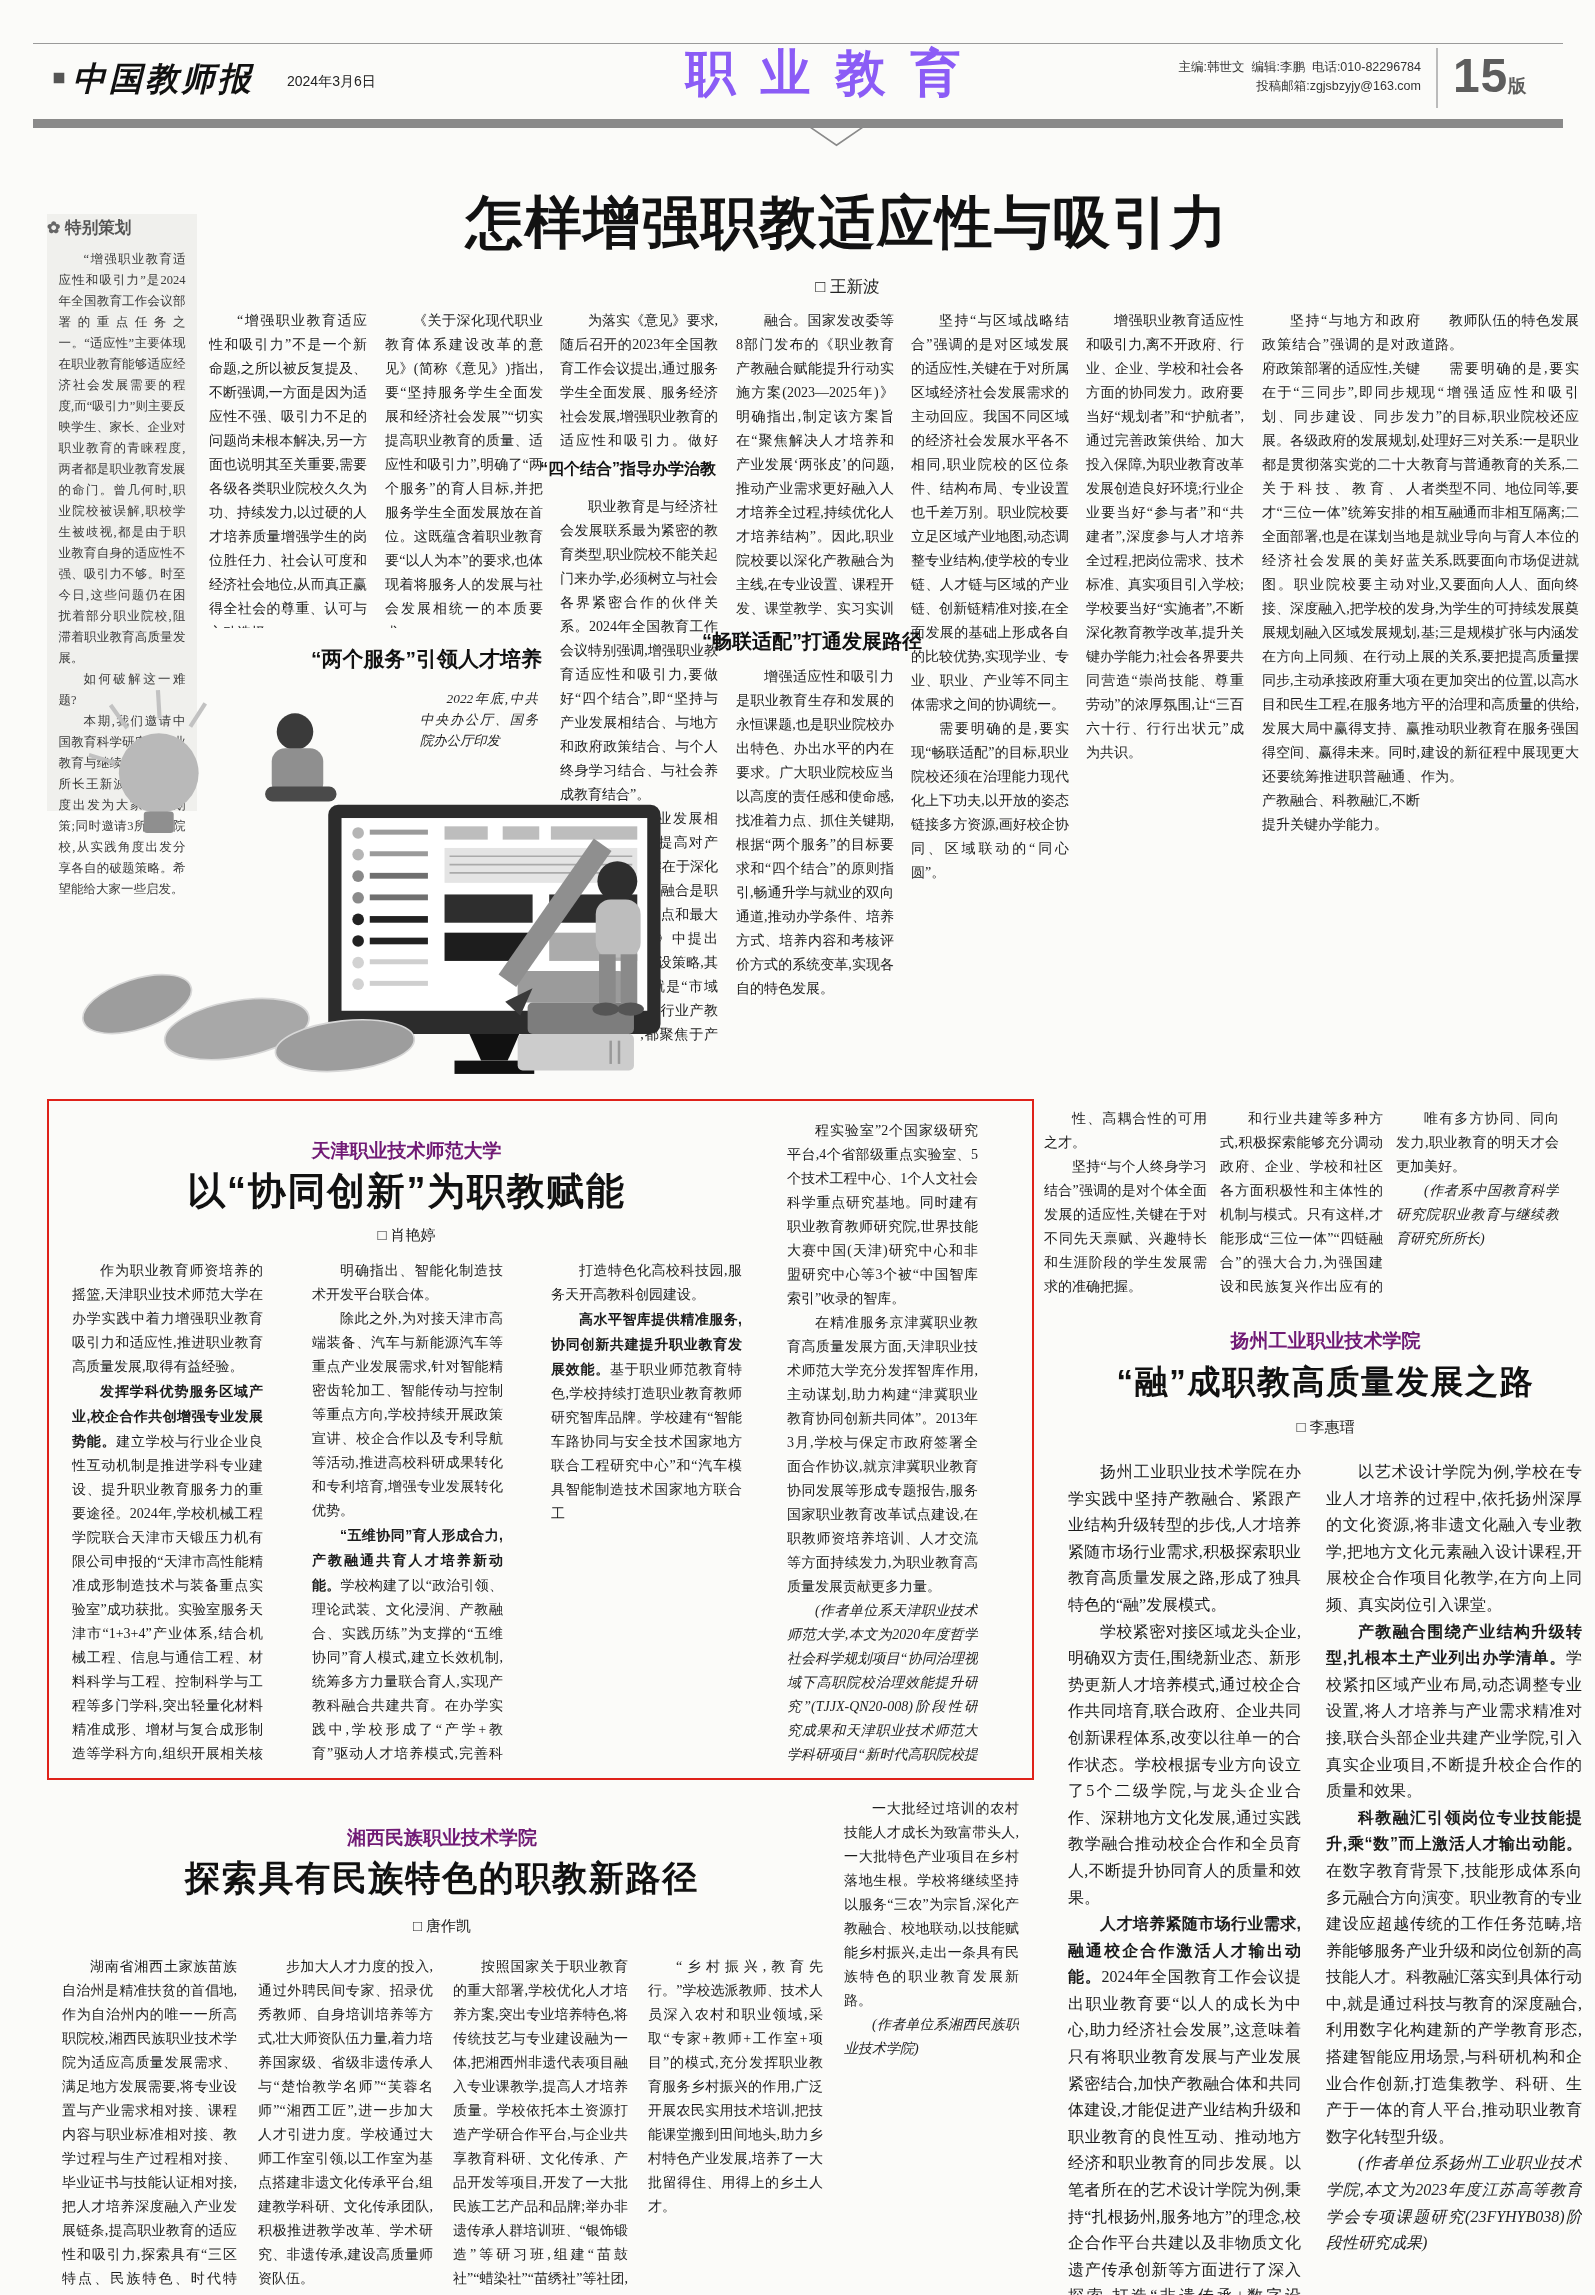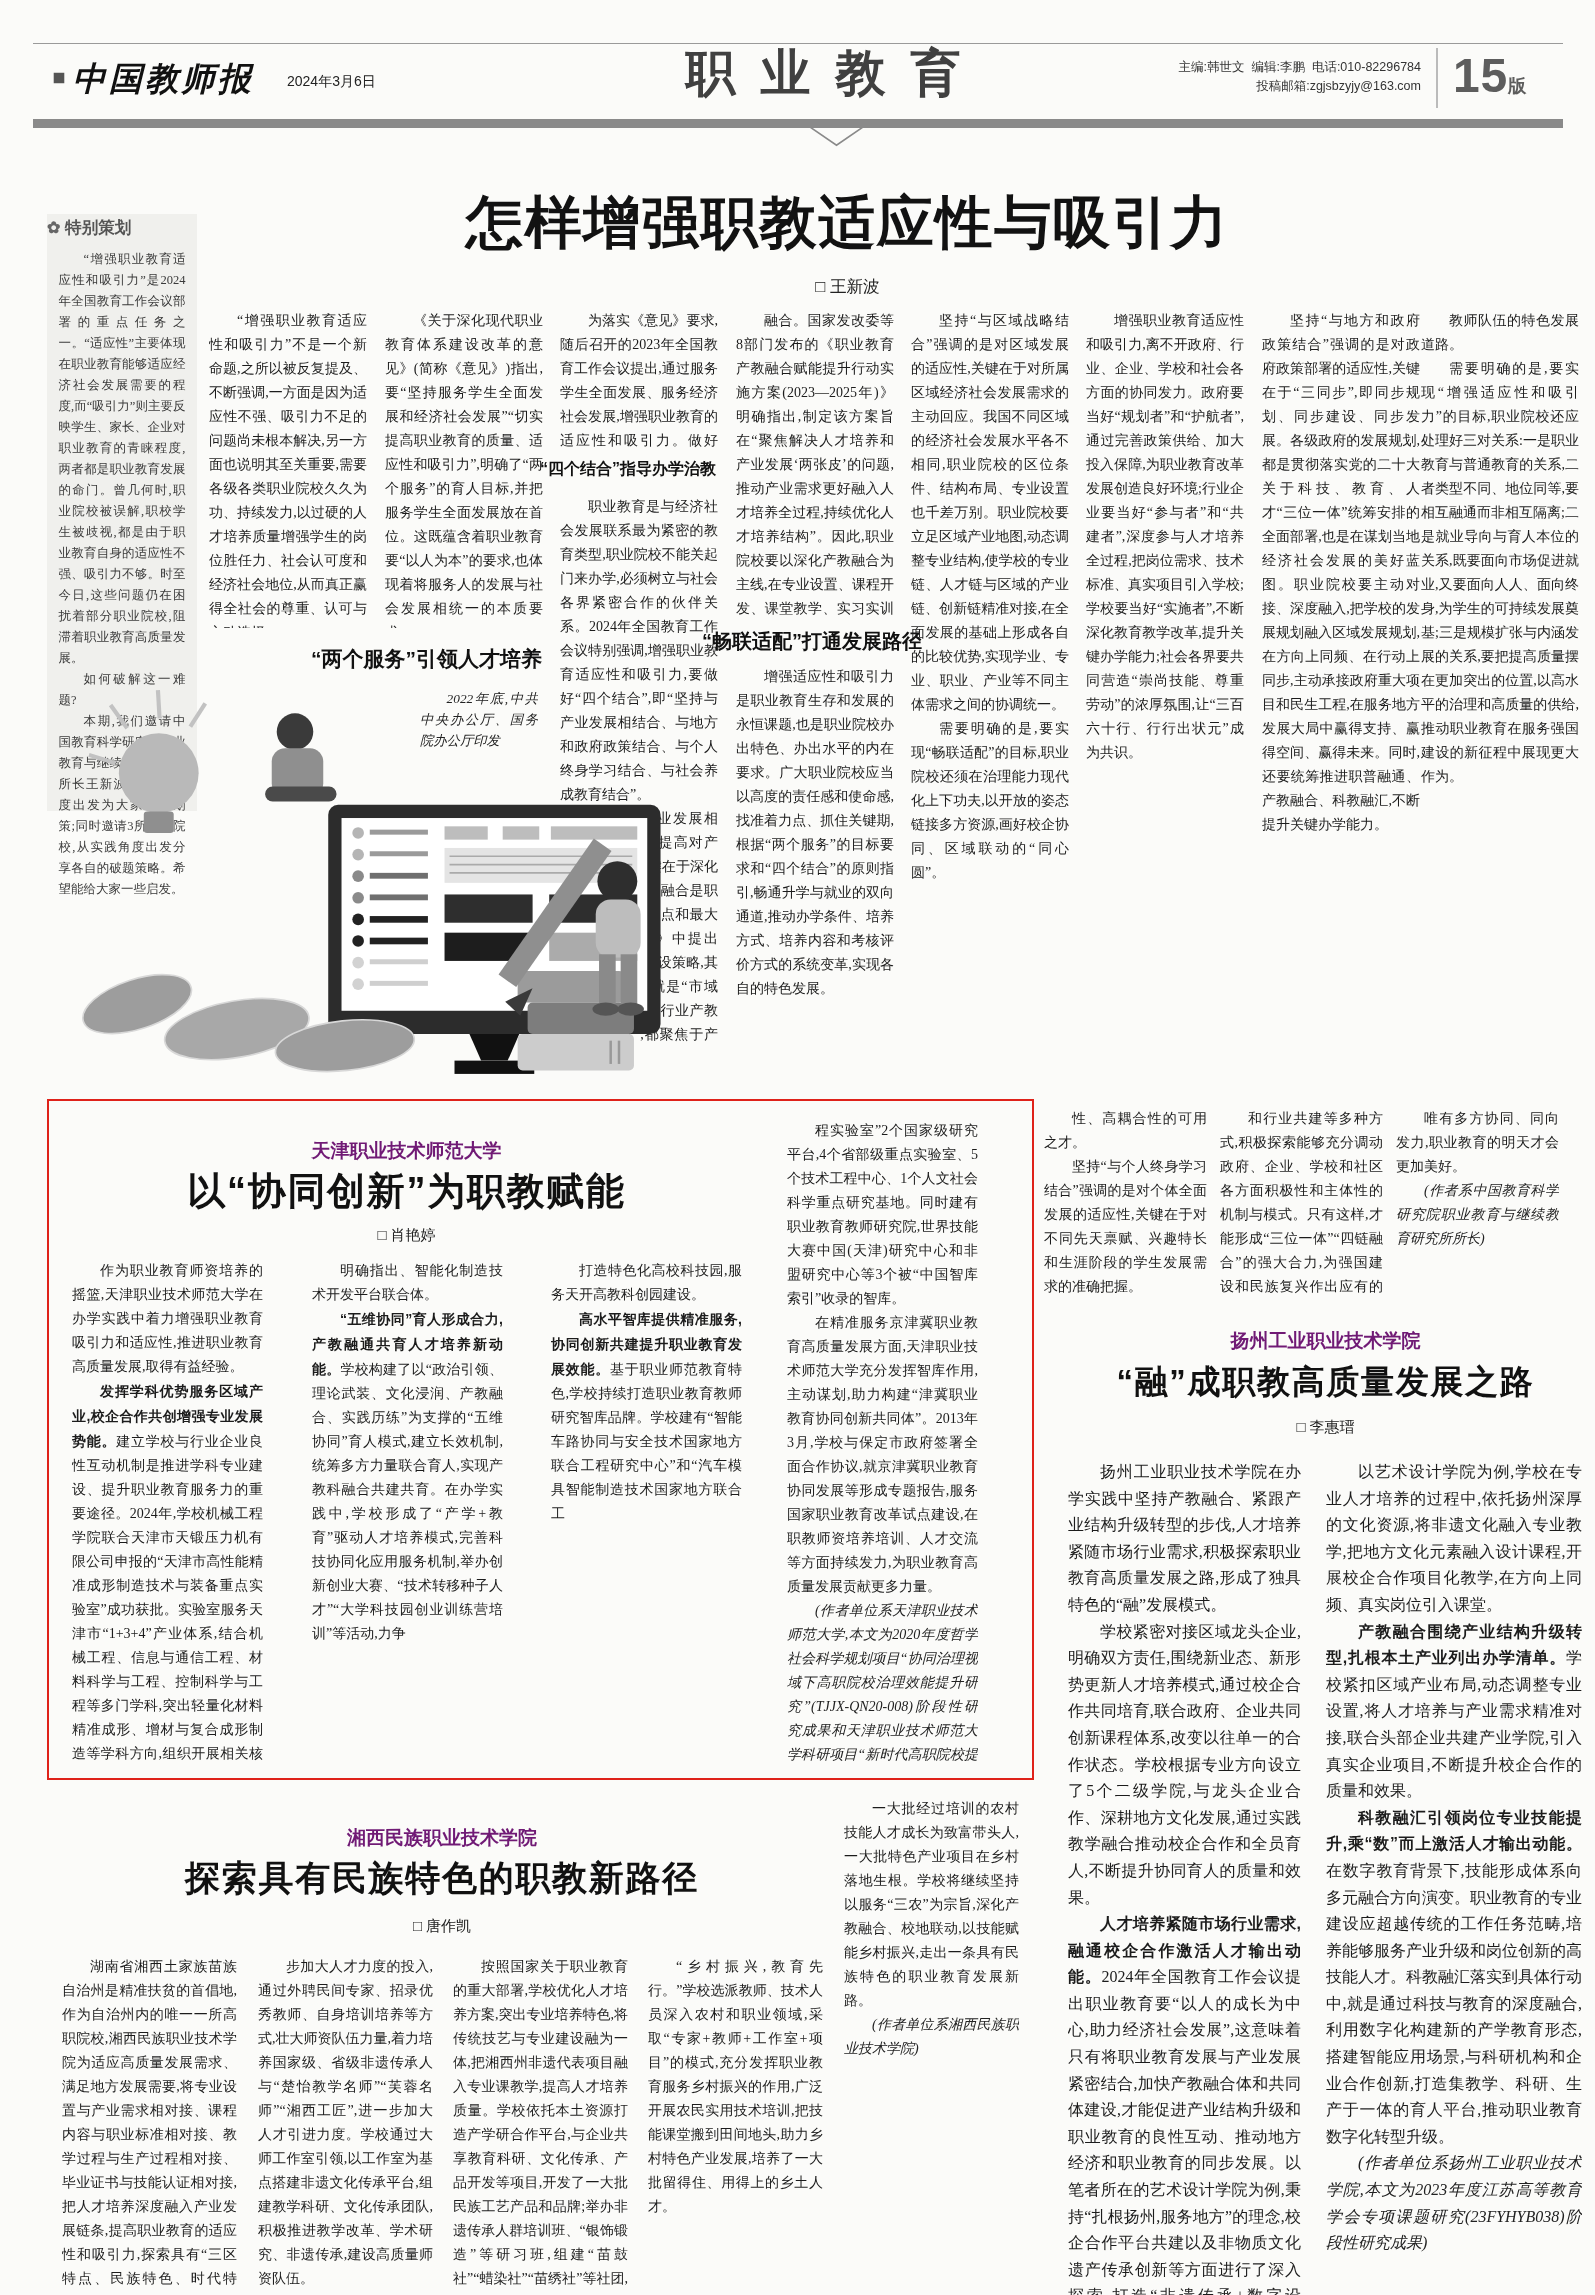--- a/index.html
+++ b/index.html
@@ -5,21 +5,21 @@
   html,body{margin:0;padding:0;background:#e8e8e6;}
   #page{position:relative;width:1596px;height:2295px;background:#fbfbf9;overflow:hidden;
         font-family:"Liberation Serif","DejaVu Serif",serif;color:#1c1c1c;}
   .abs{position:absolute;}
   .hairline{position:absolute;background:#9a9a9a;height:0.8px;}
   .masthead{font-family:"DejaVu Serif",serif;font-weight:bold;font-style:italic;font-size:33px;color:#111;letter-spacing:3.3px;}
   .seal{display:inline-block;width:14px;height:14px;background:#555;margin-right:6.6px;
         box-shadow:inset 0 0 0 1.7px #fbfbf9, inset 0 0 0 3.3px #555;vertical-align:5px;}
   .date{font-family:"Liberation Sans",sans-serif;font-size:14px;color:#222;}
   .section-title{font-family:"Liberation Sans","DejaVu Sans",sans-serif;font-weight:bold;font-size:50px;
-        color:#404040;letter-spacing:25px;text-align:center;}
+        color:#8b5cf6;letter-spacing:25px;text-align:center;}
   .contact{font-family:"Liberation Sans",sans-serif;font-size:12.5px;color:#333;text-align:right;line-height:19px;}
   .pageno{font-family:"Liberation Sans",sans-serif;color:#5d5d5d;}
   .pageno .num{font-size:48px;font-weight:bold;letter-spacing:0.8px;}
   .pageno .ban{font-size:18.3px;font-weight:bold;}
   .grayband{position:absolute;left:33px;right:33px;top:119px;height:9.1px;background:#8a8a8a;}
   .headline{font-family:"Liberation Sans","DejaVu Sans",sans-serif;font-weight:900;font-size:57px;
         color:#121212;text-align:center;letter-spacing:1.7px;}
   .byline{font-family:"Liberation Sans",sans-serif;font-size:16.6px;color:#222;text-align:center;}
   .sidebar{position:absolute;left:47px;top:214px;width:150px;height:597px;background:#f0f0ed;}
   .sidebar-badge{font-family:"Liberation Sans",sans-serif;font-size:16.6px;font-weight:bold;color:#555;
@@ -223,20 +223,21 @@
 <div class="feature-box">
   <div class="kicker" style="left:25px;top:37px;width:665px;">天津职业技术师范大学</div>
   <div class="btitle" style="left:25px;top:65px;width:665px;font-size:38px;">以“协同创新”为职教赋能</div>
   <div class="byline" style="position:absolute;left:25px;top:125px;width:665px;font-size:15px;">□ 肖艳婷</div>
   <div class="tcol" style="left:23px;top:158px;width:191px;height:509px;">
         <p>作为职业教育师资培养的摇篮,天津职业技术师范大学在办学实践中着力增强职业教育吸引力和适应性,推进职业教育高质量发展,取得有益经验。</p>
         <p><b>发挥学科优势服务区域产业,校企合作共创增强专业发展势能。</b>建立学校与行业企业良性互动机制是推进学科专业建设、提升职业教育服务力的重要途径。2024年,学校机械工程学院联合天津市天锻压力机有限公司申报的“天津市高性能精准成形制造技术与装备重点实验室”成功获批。实验室服务天津市“1+3+4”产业体系,结合机械工程、信息与通信工程、材料科学与工程、控制科学与工程等多门学科,突出轻量化材料精准成形、增材与复合成形制造等学科方向,组织开展相关核心问题研究,力图构建服务行业发展</p>
       </div>
   <div class="tcol" style="left:263px;top:158px;width:191px;height:509px;">
         <p>明确指出、智能化制造技术开发平台联合体。</p>
+        <p>除此之外,为对接天津市高端装备、汽车与新能源汽车等重点产业发展需求,针对智能精密齿轮加工、智能传动与控制等重点方向,学校持续开展政策宣讲、校企合作以及专利导航等活动,推进高校科研成果转化和专利培育,增强专业发展转化优势。</p>
         <p><b>“五维协同”育人形成合力,产教融通共育人才培养新动能。</b>学校构建了以“政治引领、理论武装、文化浸润、产教融合、实践历练”为支撑的“五维协同”育人模式,建立长效机制,统筹多方力量联合育人,实现产教科融合共建共育。在办学实践中,学校形成了“产学+教育”驱动人才培养模式,完善科技协同化应用服务机制,举办创新创业大赛、“技术转移种子人才”“大学科技园创业训练营培训”等活动,力争</p>
       </div>
   <div class="tcol" style="left:502px;top:158px;width:191px;height:509px;">
         <p>打造特色化高校科技园,服务天开高教科创园建设。</p>
         <p><b>高水平智库提供精准服务,协同创新共建提升职业教育发展效能。</b>基于职业师范教育特色,学校持续打造职业教育教师研究智库品牌。学校建有“智能车路协同与安全技术国家地方联合工程研究中心”和“汽车模具智能制造技术国家地方联合工</p>
       </div>
   <div class="tcol" style="left:738px;top:18.3px;width:191px;height:648px;">
         <p>程实验室”2个国家级研究平台,4个省部级重点实验室、5个技术工程中心、1个人文社会科学重点研究基地。同时建有职业教育教师研究院,世界技能大赛中国(天津)研究中心和非盟研究中心等3个被“中国智库索引”收录的智库。</p>
         <p>在精准服务京津冀职业教育高质量发展方面,天津职业技术师范大学充分发挥智库作用,主动谋划,助力构建“津冀职业教育协同创新共同体”。2013年3月,学校与保定市政府签署全面合作协议,就京津冀职业教育协同发展等形成专题报告,服务国家职业教育改革试点建设,在职教师资培养培训、人才交流等方面持续发力,为职业教育高质量发展贡献更多力量。</p>
         <p class="kai">(作者单位系天津职业技术师范大学,本文为2020年度哲学社会科学规划项目“协同治理视域下高职院校治理效能提升研究”(TJJX-QN20-008)阶段性研究成果和天津职业技术师范大学科研项目“新时代高职院校提质培优增值赋能提升策略”(KY-QD20230)阶段性研究成果)</p>

